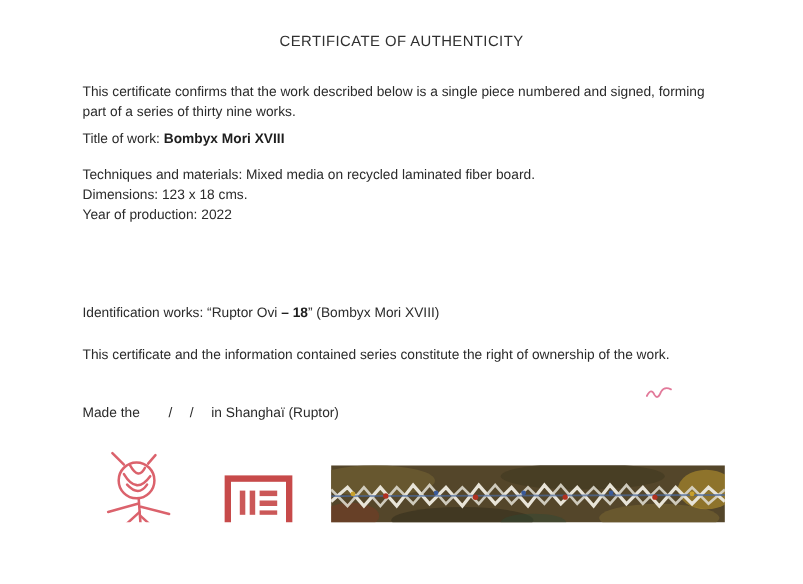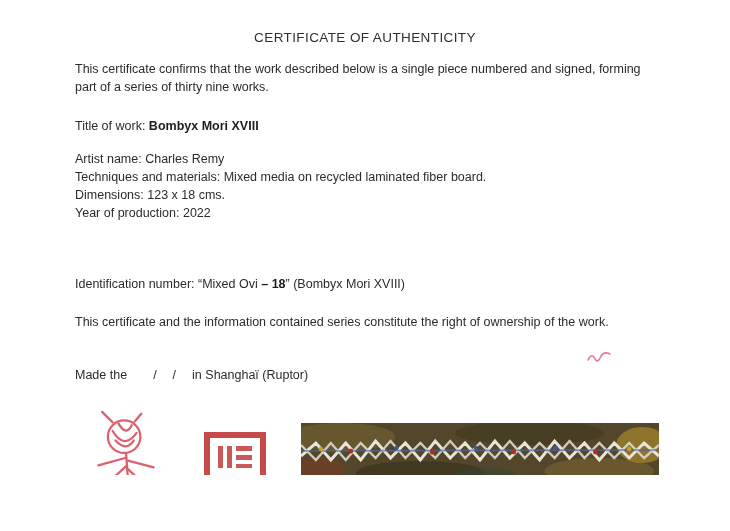--- a/index.html
+++ b/index.html
@@ -25,21 +25,21 @@
     color: #303030;
   }
   .block {
     position: absolute;
     left: 75px;
     margin: 0;
     font-size: 12.5px;
     line-height: 18px;
     white-space: normal;
   }
-  .intro      { top: 60px;  width: 580px; }
+  .intro      { top: 74px;  width: 580px; }
   .work-line  { top: 117px; white-space: nowrap; text-align: right; }
   .details    { top: 150px; white-space: nowrap; }
   .sig        { top: 238px; white-space: nowrap; }
   .ident      { top: 275px; white-space: nowrap; }
   .ownership  { top: 313px; width: 580px; }
   .made       { top: 366px; white-space: nowrap; }
   .made .slash  { margin-left: 26px; }
   .made .slash2 { margin-left: 16px; }
   .made .loc    { margin-left: 16px; }
   b { font-weight: bold; color: #1e1e1e; }
@@ -55,28 +55,27 @@
 
 <div class="page">
 
   <h1 class="title">CERTIFICATE OF AUTHENTICITY</h1>
 
   <p class="block intro">This certificate confirms that the work described below is a single piece numbered and signed, forming part of a series of thirty nine works.</p>
 
   <p class="block work-line"><span>Title of work: </span><b>Bombyx Mori XVIII</b></p>
 
   <div class="block details">
-    <div>Artist name: Charles Remy</div>
     <div>Techniques and materials: Mixed media on recycled laminated fiber board.</div>
     <div>Dimensions: 123 x 18 cms.</div>
     <div>Year of production: 2022</div>
   </div>
 
 
-  <p class="block ident"><span>Identification number: “Mixed Ovi </span><b>– 18</b><span>” (Bombyx Mori XVIII)</span></p>
+  <p class="block ident"><span>Identification works: “Ruptor Ovi </span><b>– 18</b><span>” (Bombyx Mori XVIII)</span></p>
 
   <p class="block ownership">This certificate and the information contained series constitute the right of ownership of the work.</p>
 
   <p class="block made"><span>Made the</span><span class="slash">/</span><span class="slash2">/</span><span class="loc">in Shanghaï (Ruptor)</span></p>
 
   <div class="squiggle">
     <svg viewBox="0 0 26 18">
       <path d="M2 12 Q6 4 9 11 Q12 16 15 8 Q18 3 24 6" stroke="#e27a9a" stroke-width="1.6" fill="none" stroke-linecap="round"></path>
     </svg>
   </div>

